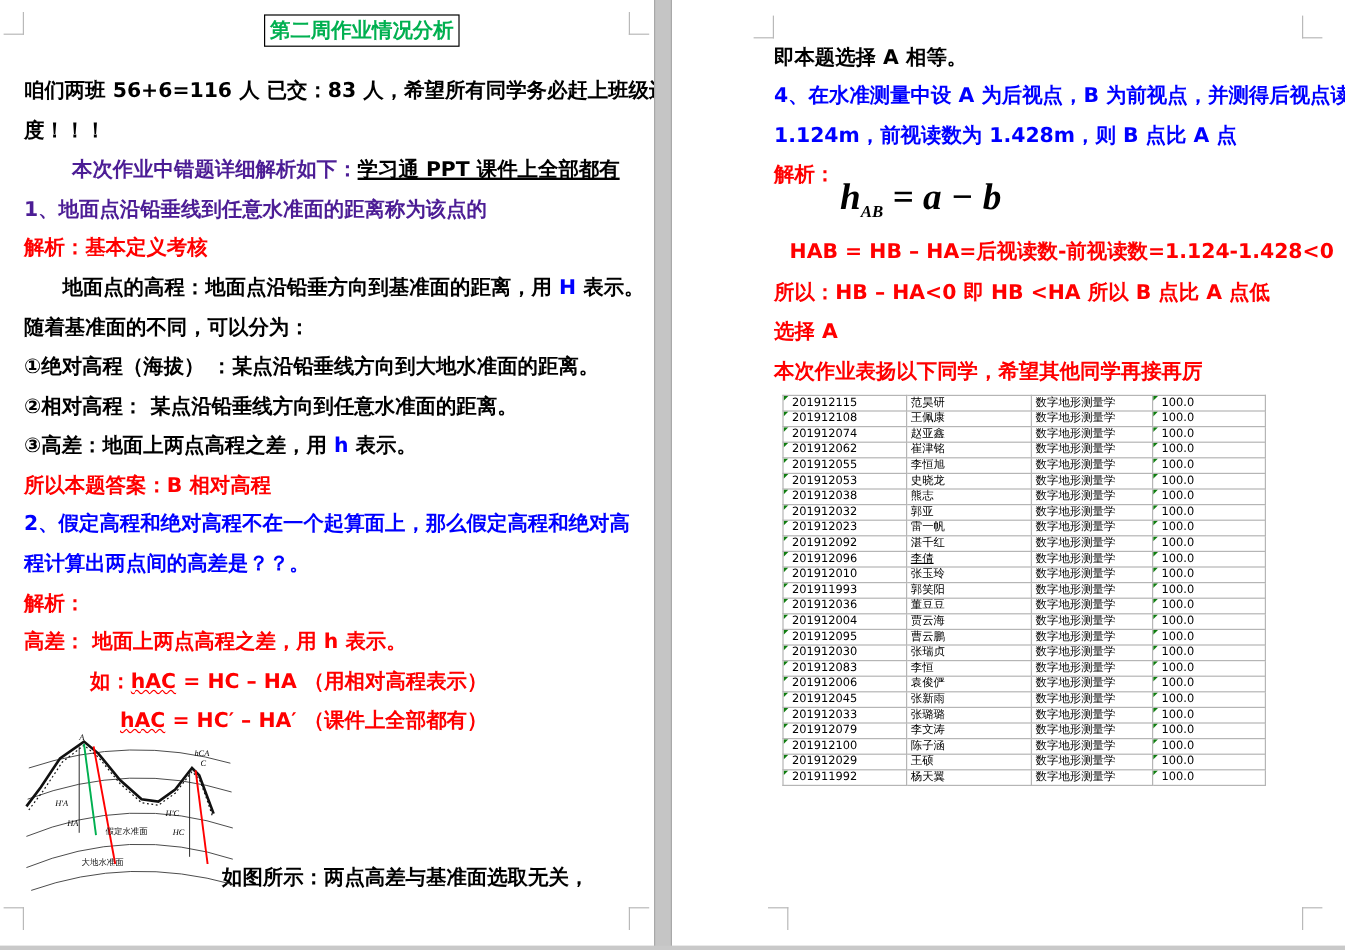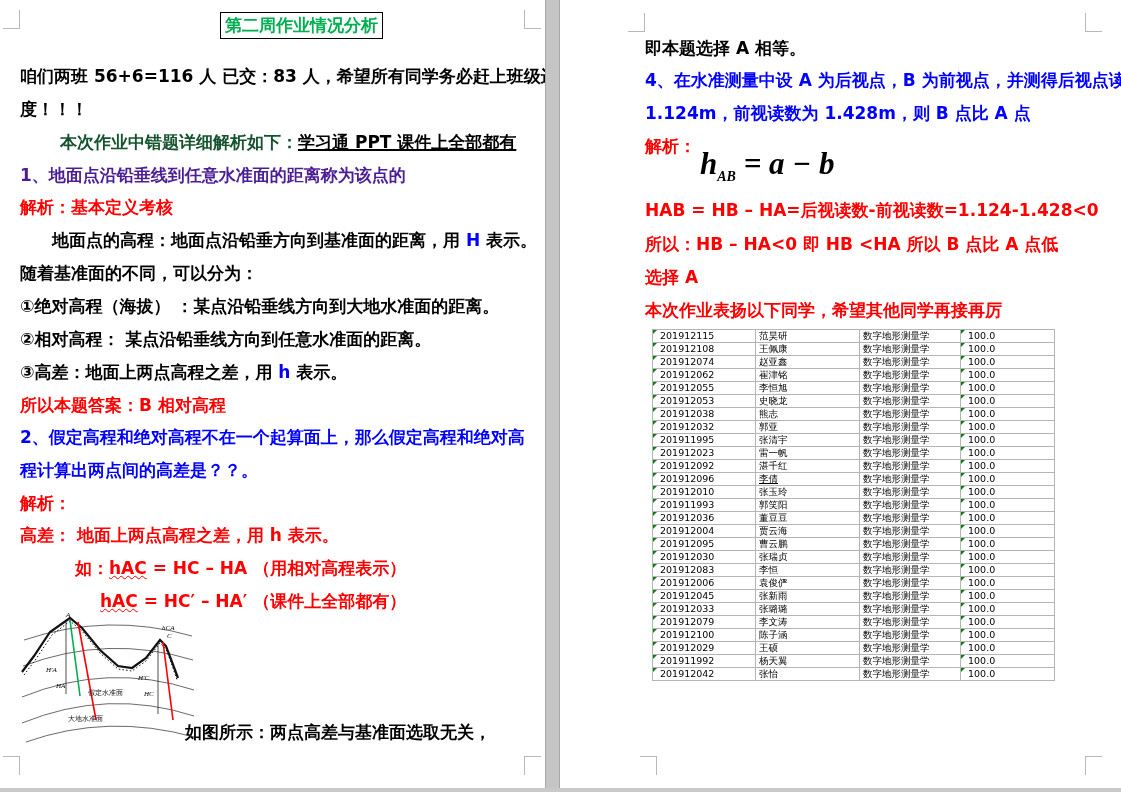--- a/index.html
+++ b/index.html
@@ -50,21 +50,21 @@
     <div class="mark bl" style="left:3px;top:756px;"></div>
     <div class="mark br" style="left:524px;top:756px;"></div>
 
     <div class="title-wrap">
       <span class="title-box" id="doc-title" style="color: rgb(0, 176, 80);">第二周作业情况分析</span>
     </div>
 
     <div id="left-lines">
         <div class="doc-line" style="top: 66px; left: 20px;"><span style="color: rgb(0, 0, 0);">咱们两班 56+6=116 人  已交：83 人，希望所有同学务必赶上班级进</span></div>
         <div class="doc-line" style="top: 99px; left: 20px;"><span style="color: rgb(0, 0, 0);">度！！！</span></div>
-        <div class="doc-line" style="top: 132px; left: 60px;"><span style="color: #14532d;">本次作业中错题详细解析如下：</span><span class="seg-u" style="color: rgb(0, 0, 0);">学习通 PPT 课件上全部都有</span></div>
+        <div class="doc-line" style="top: 132px; left: 60px;"><span style="color: #4c1d95;">本次作业中错题详细解析如下：</span><span class="seg-u" style="color: rgb(0, 0, 0);">学习通 PPT 课件上全部都有</span></div>
         <div class="doc-line" style="top: 165px; left: 20px;"><span style="color: #4c1d95;">1、地面点沿铅垂线到任意水准面的距离称为该点的</span></div>
         <div class="doc-line" style="top: 197px; left: 20px;"><span style="color: rgb(255, 0, 0);">解析：基本定义考核</span></div>
         <div class="doc-line" style="top: 230px; left: 20px; margin-left: 32px;"><span style="color: rgb(0, 0, 0);">地面点的高程：地面点沿铅垂方向到基准面的距离，用 </span><span style="color: rgb(0, 0, 255);">H</span><span style="color: rgb(0, 0, 0);"> 表示。</span></div>
         <div class="doc-line" style="top: 263px; left: 20px;"><span style="color: rgb(0, 0, 0);">随着基准面的不同，可以分为：</span></div>
         <div class="doc-line" style="top: 296px; left: 20px;"><span style="color: rgb(0, 0, 0);">①绝对高程（海拔） ：某点沿铅垂线方向到大地水准面的距离。</span></div>
         <div class="doc-line" style="top: 329px; left: 20px;"><span style="color: rgb(0, 0, 0);">②相对高程： 某点沿铅垂线方向到任意水准面的距离。</span></div>
         <div class="doc-line" style="top: 362px; left: 20px;"><span style="color: rgb(0, 0, 0);">③高差：地面上两点高程之差，用 </span><span style="color: rgb(0, 0, 255);">h</span><span style="color: rgb(0, 0, 0);"> 表示。</span></div>
         <div class="doc-line" style="top: 395px; left: 20px;"><span style="color: rgb(255, 0, 0);">所以本题答案：B 相对高程</span></div>
         <div class="doc-line" style="top: 427px; left: 20px;"><span style="color: rgb(0, 0, 255);">2、假定高程和绝对高程不在一个起算面上，那么假定高程和绝对高</span></div>
         <div class="doc-line" style="top: 460px; left: 20px;"><span style="color: rgb(0, 0, 255);">程计算出两点间的高差是？？。</span></div>
@@ -112,21 +112,21 @@
     <div class="mark tl" style="left:68px;top:13px;"></div>
     <div class="mark tr" style="left:525px;top:13px;"></div>
     <div class="mark bl" style="left:80px;top:756px;"></div>
     <div class="mark br" style="left:525px;top:756px;"></div>
 
     <div id="right-lines">
         <div class="doc-line" style="top: 38px; left: 85px;"><span style="color: rgb(0, 0, 0);">即本题选择 A 相等。</span></div>
         <div class="doc-line" style="top: 70px; left: 85px;"><span style="color: rgb(0, 0, 255);">4、在水准测量中设 A 为后视点，B 为前视点，并测得后视点读数为</span></div>
         <div class="doc-line" style="top: 103px; left: 85px;"><span style="color: rgb(0, 0, 255);">1.124m，前视读数为 1.428m，则 B 点比 A 点</span></div>
         <div class="doc-line" style="top: 136px; left: 85px;"><span style="color: rgb(255, 0, 0);">解析：</span></div>
-        <div class="doc-line" style="top: 200px; left: 85px;"><span style="color: rgb(255, 0, 0);">HAB = HB – HA=后视读数-前视读数=1.124-1.428&lt;0</span></div>
+        <div class="doc-line" style="top: 200px; left: 98px;"><span style="color: rgb(255, 0, 0);">HAB = HB – HA=后视读数-前视读数=1.124-1.428&lt;0</span></div>
         <div class="doc-line" style="top: 234px; left: 85px;"><span style="color: rgb(255, 0, 0);">所以：HB – HA&lt;0 即 HB &lt;HA 所以 B 点比 A 点低</span></div>
         <div class="doc-line" style="top: 267px; left: 85px;"><span style="color: rgb(255, 0, 0);">选择 A</span></div>
         <div class="doc-line" style="top: 300px; left: 85px;"><span style="color: rgb(255, 0, 0);">本次作业表扬以下同学，希望其他同学再接再厉</span></div>
       </div>
 
     <div class="formula" style="left:140px;">
       <span>h</span><sub>AB</sub><span> = a − b</span>
     </div>
 
     <table class="score-table" style="left:92px;">
@@ -173,26 +173,20 @@
             <td style="width: 95px;">数字地形测量学</td>
             <td class="flagged" style="width: 84px;">100.0</td>
           </tr>
           <tr>
             <td class="flagged" style="width: 93px;">201912032</td>
             <td style="width: 98px;">郭亚</td>
             <td style="width: 95px;">数字地形测量学</td>
             <td class="flagged" style="width: 84px;">100.0</td>
           </tr>
           <tr>
-            <td class="flagged" style="width: 93px;">201911995</td>
-            <td style="width: 98px;">张清宇</td>
-            <td style="width: 95px;">数字地形测量学</td>
-            <td class="flagged" style="width: 84px;">100.0</td>
-          </tr>
-          <tr>
             <td class="flagged" style="width: 93px;">201912023</td>
             <td style="width: 98px;">雷一帆</td>
             <td style="width: 95px;">数字地形测量学</td>
             <td class="flagged" style="width: 84px;">100.0</td>
           </tr>
           <tr>
             <td class="flagged" style="width: 93px;">201912092</td>
             <td style="width: 98px;">湛千红</td>
             <td style="width: 95px;">数字地形测量学</td>
             <td class="flagged" style="width: 84px;">100.0</td>
@@ -277,26 +271,20 @@
           </tr>
           <tr>
             <td class="flagged" style="width: 93px;">201912029</td>
             <td style="width: 98px;">王硕</td>
             <td style="width: 95px;">数字地形测量学</td>
             <td class="flagged" style="width: 84px;">100.0</td>
           </tr>
           <tr>
             <td class="flagged" style="width: 93px;">201911992</td>
             <td style="width: 98px;">杨天翼</td>
-            <td style="width: 95px;">数字地形测量学</td>
-            <td class="flagged" style="width: 84px;">100.0</td>
-          </tr>
-          <tr>
-            <td class="flagged" style="width: 93px;">201912042</td>
-            <td style="width: 98px;">张怡</td>
             <td style="width: 95px;">数字地形测量学</td>
             <td class="flagged" style="width: 84px;">100.0</td>
           </tr>
         </tbody>
     </table>
   </div>
 
   <div class="bottom-strip"></div>
 </div>
 

